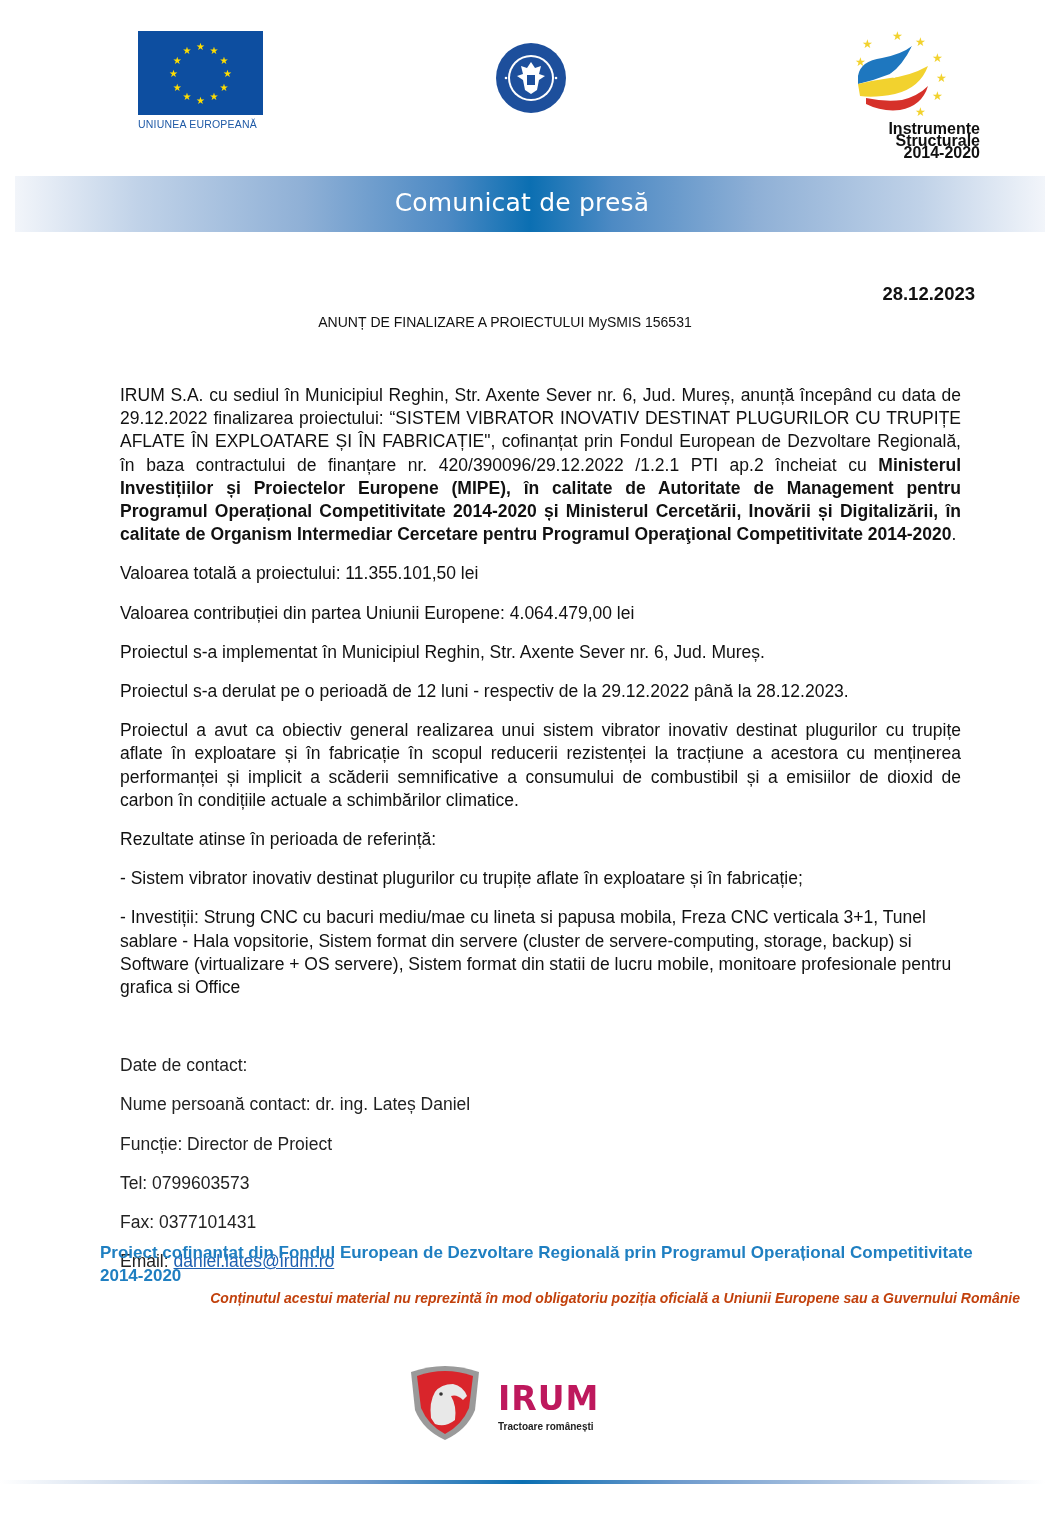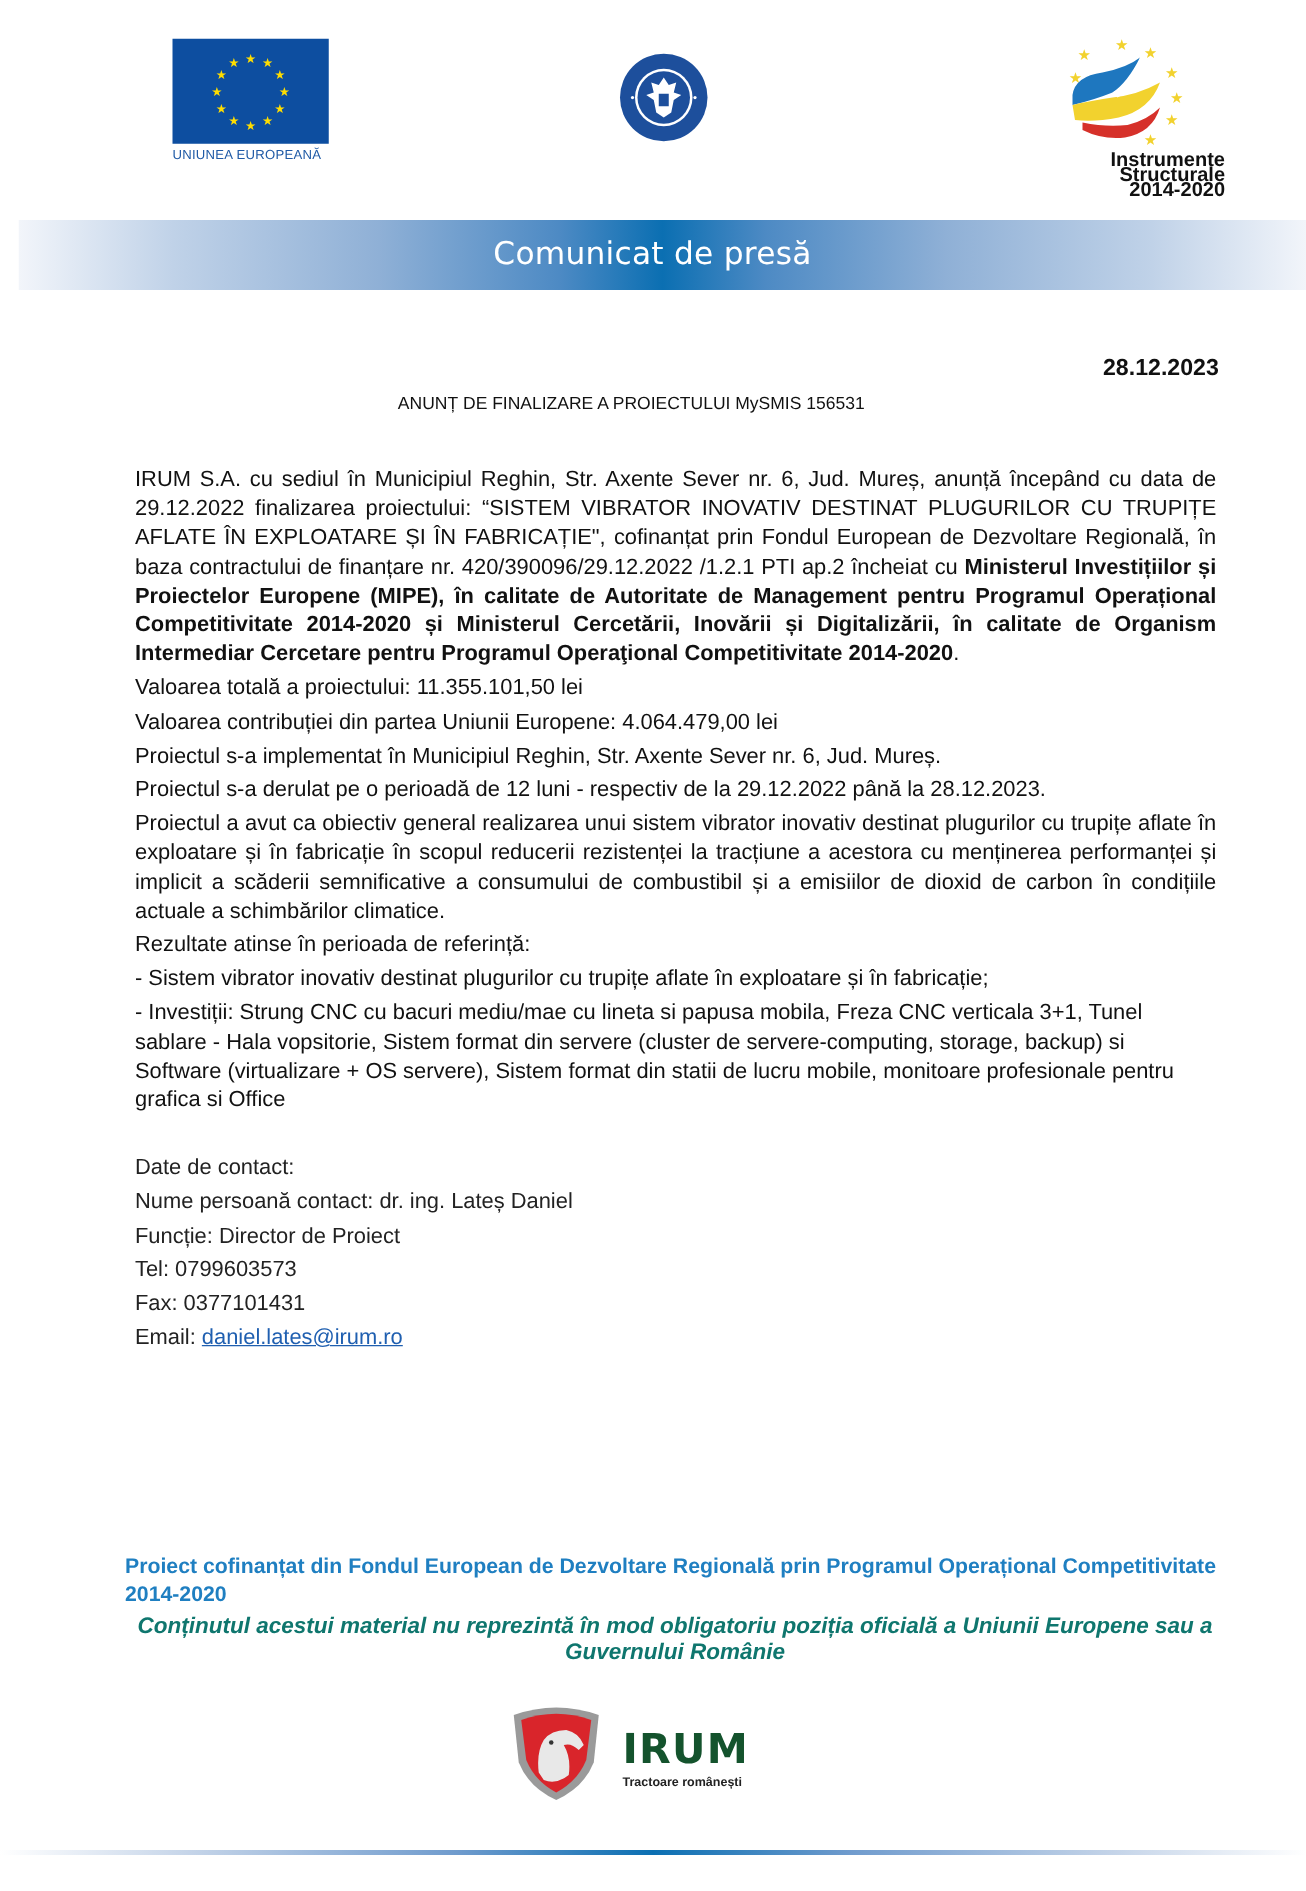--- a/index.html
+++ b/index.html
@@ -22,34 +22,34 @@
     background: linear-gradient(90deg, #f2f5fa 0%, #c0d2e8 12%, #8fb0d6 28%, #4d8ac4 42%, #0b6fb2 50%, #4d8ac4 58%, #8fb0d6 72%, #c0d2e8 88%, #f2f5fa 100%); }
   .banner-title { left: 0; top: 188px; width: 1044px; text-align: center; color: #fff;
     font-size: 25px; font-family: "DejaVu Sans", sans-serif; letter-spacing: 0.2px; }
 
   
   .date { right: 70px; top: 283px; font-size: 18.5px; font-weight: bold; }
   .title { left: 0; top: 314px; width: 1010px; text-align: center; font-size: 14px; font-weight: normal; }
 
   
   .body { left: 104px; top: 368px; width: 873px; font-size: 17.5px; line-height: 23.2px; }
-  .body p { margin: 4px; }
+  .body p { margin: 16px; }
   .justify { text-align: justify; }
   .bold { font-weight: bold; }
   .gap { height: 23px; }
   .link { color: #1f5fb0; text-decoration: underline; }
 
   
   .foot-main { left: 100px; top: 1241px; width: 880px; text-align: left; color: #1f7fc1;
                font-size: 17px; font-weight: bold; line-height: 23px; }
-  .foot-note { left: 60px; top: 1290px; width: 960px; text-align: center; font-size: 18px;
-               font-style: italic; font-weight: bold; color: #0f766e; }
+  .foot-note { left: 60px; top: 1290px; width: 960px; text-align: right; font-size: 14px;
+               font-style: italic; font-weight: bold; color: #c2410c; }
 
   .irum-shield { left: 405px; top: 1362px; width: 80px; height: 80px; }
-  .irum-word { left: 498px; top: 1379px; font-size: 33px; font-weight: 900; color: #14532d;
+  .irum-word { left: 498px; top: 1379px; font-size: 33px; font-weight: 900; color: #be185d;
                letter-spacing: 1px; font-family: "DejaVu Sans", sans-serif; }
   .irum-tag { left: 498px; top: 1421px; font-size: 10px; font-weight: bold; color: #222; }
 
   .bottom-line { left: 0; top: 1480px; width: 1045px; height: 4px;
     background: linear-gradient(90deg, #ffffff 0%, #c3d3e8 15%, #6f9bcd 35%, #0b6fb2 50%, #6f9bcd 65%, #c3d3e8 85%, #ffffff 100%); }
 </style>
 </head>
 <body>
 
 <div class="abs eu-flag">

